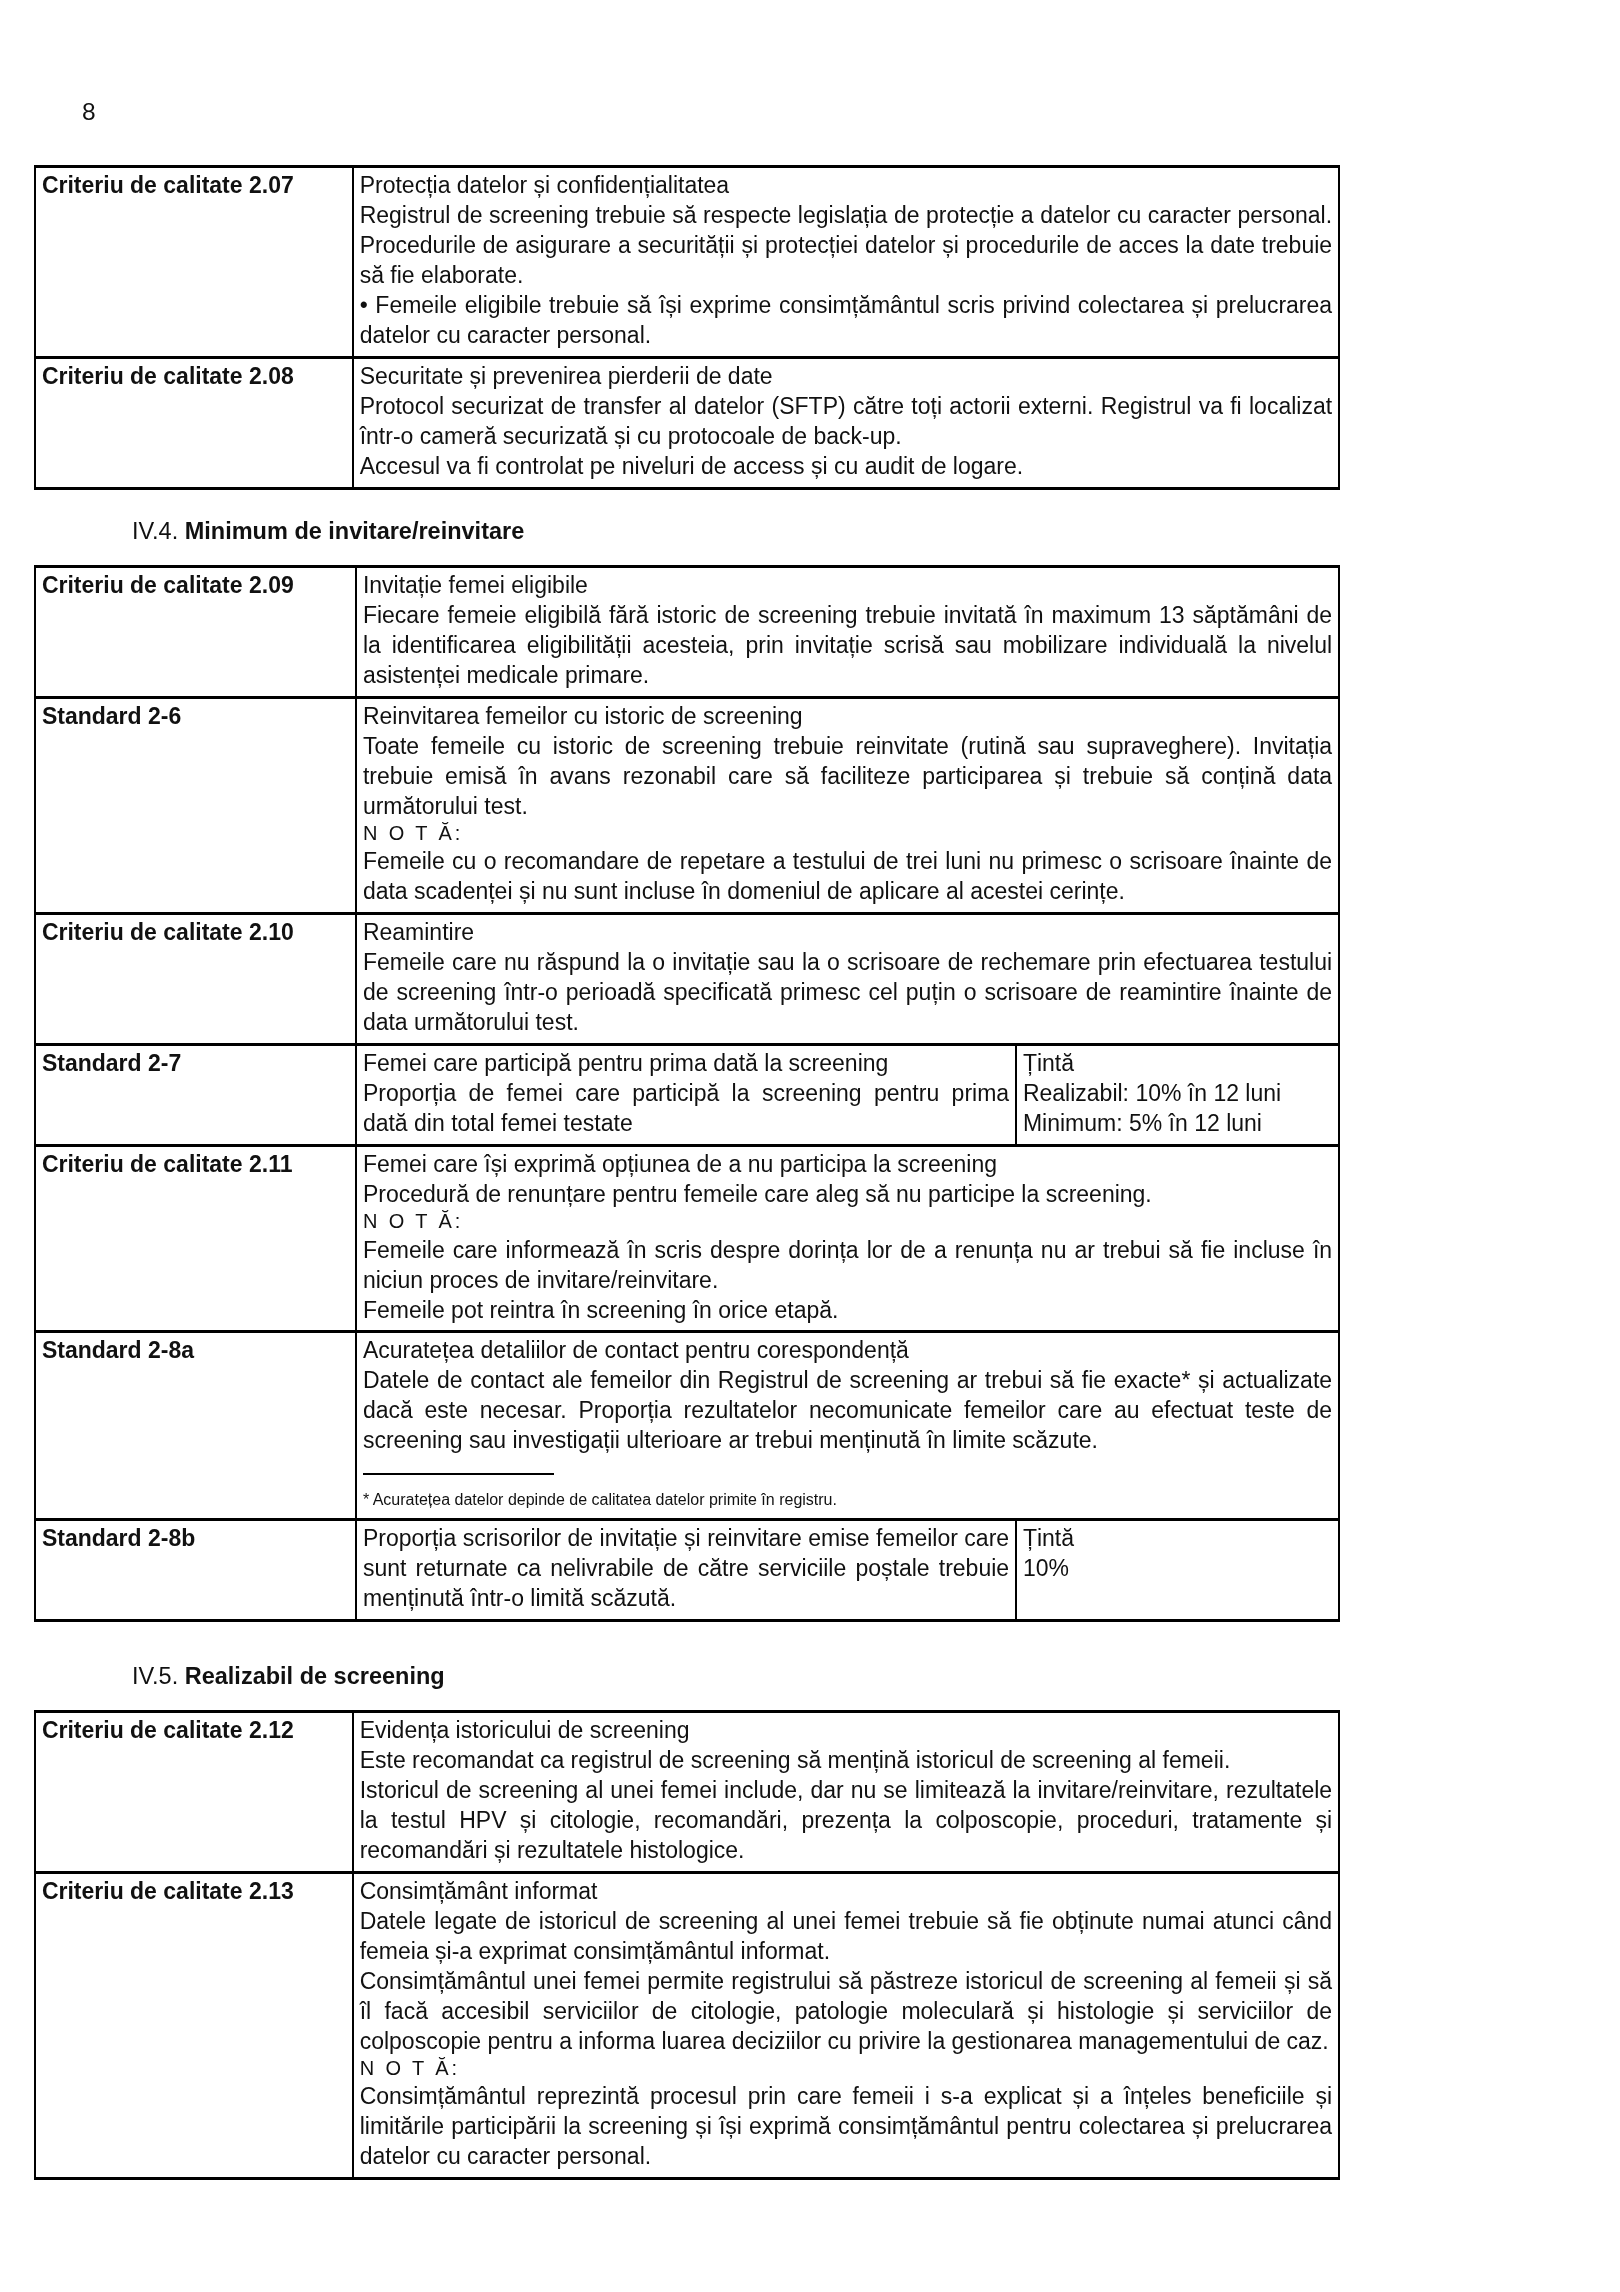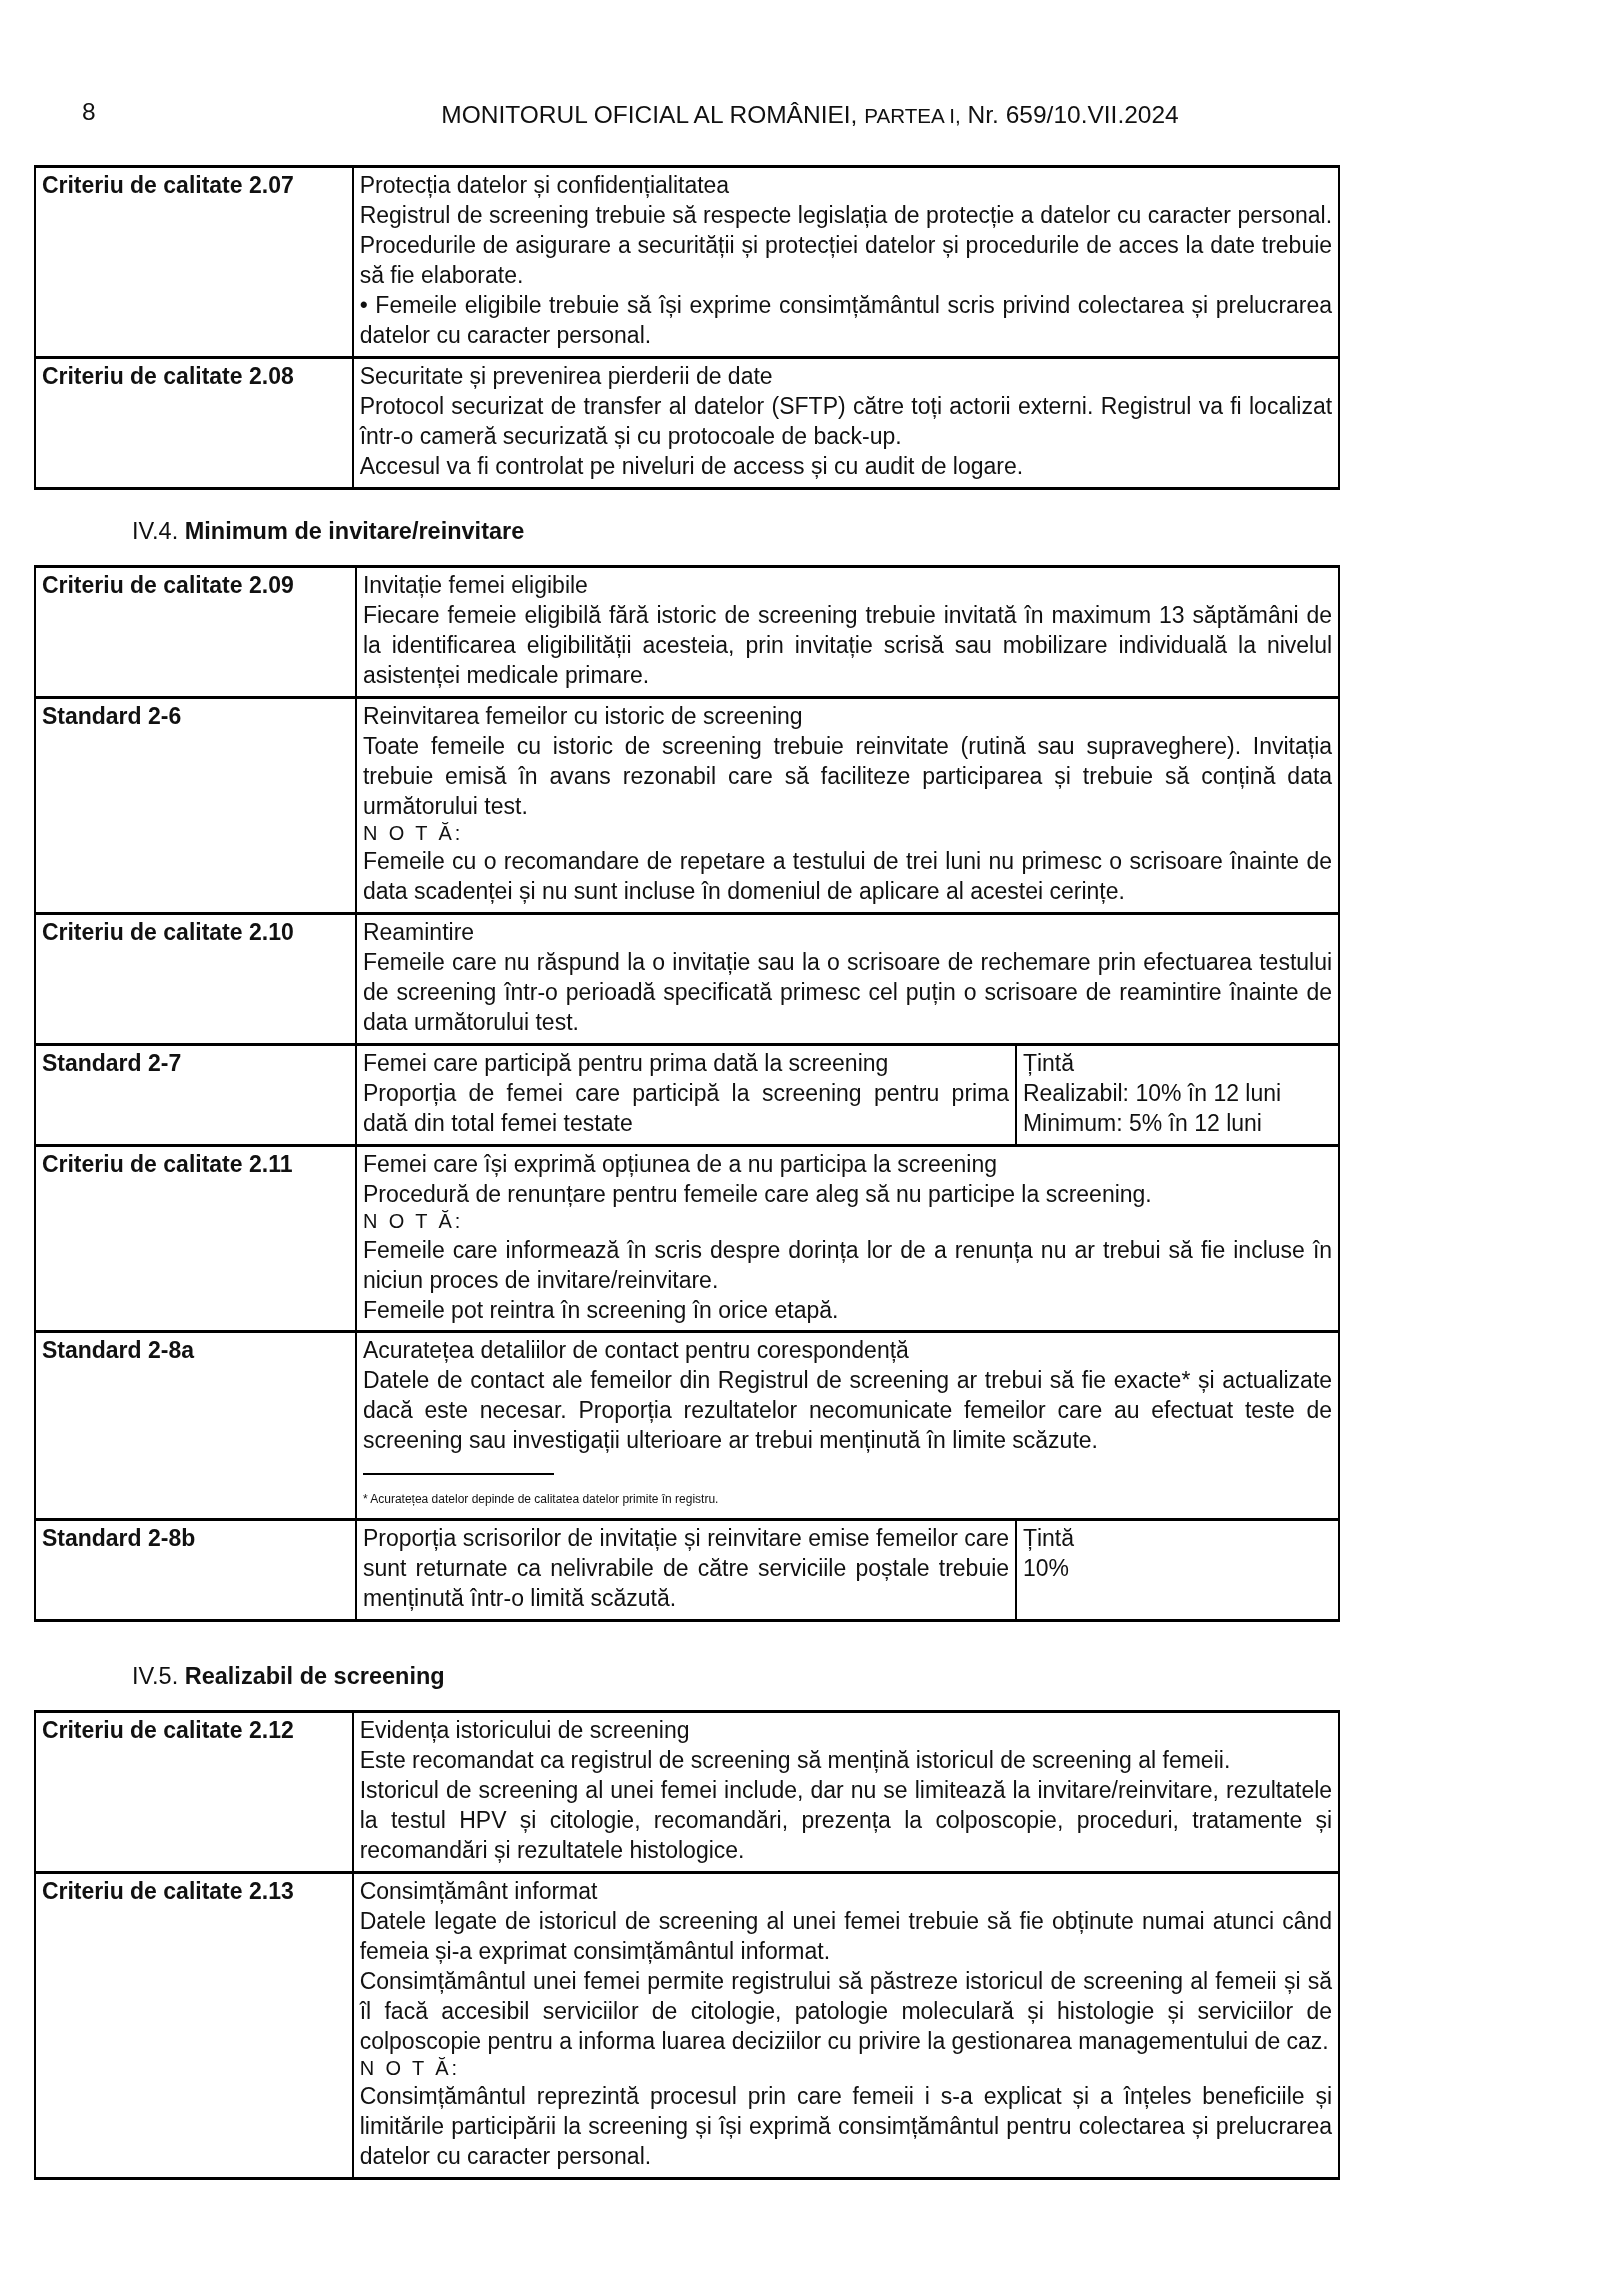--- a/index.html
+++ b/index.html
@@ -13,35 +13,30 @@
   table.crit td { border: 2px solid #000; vertical-align: top; padding: 2px 5.9px 5.9px 5.9px; }
   table.crit tr { border-top: 3.9px solid #000; }
   table.crit tr:last-child { border-bottom: 3.9px solid #000; }
   table.crit tr > td { border-top: 3.9px solid #000; }
   table.crit tr:last-child > td { border-bottom: 3.9px solid #000; }
   td.label { width: 304px; font-weight: bold; }
   .title { font-weight: normal; }
   .justify { text-align: justify; text-align-last: left; }
   .note-label { font-size: 20px; letter-spacing: 2.9px; line-height: 25.5px; }
   .footnote-rule { width: 191px; border-top: 2.9px solid #000; margin-top: 17.6px; margin-bottom: 5.9px; }
-  .footnote { font-size: 12px; line-height: 25.5px; margin-top: 12px; }
+  .footnote { font-size: 16px; line-height: 25.5px; margin-top: 12px; }
 
   .section-heading { position: absolute; left: 132px; font-size: 23.5px; }
   .section-heading .bold { font-weight: bold; }
 </style>
 </head>
 <body>
 
 <div class="page-header">
   <span class="page-number">8</span>
-  <div class="header-title">
-    <span>MONITORUL OFICIAL AL ROMÂNIEI,</span>
-    <span class="small">PARTEA I,</span>
-    <span>Nr. 659/10.VII.2024</span>
-  </div>
 </div>
 
 <table class="crit" style="top:165px;">
   <tbody>
       <tr>
     <td class="label">Criteriu de calitate 2.07</td>
     <td class="justify">
       <div class="title">Protecția datelor și confidențialitatea</div>
       <div>Registrul de screening trebuie să respecte legislația de protecție a datelor cu caracter personal. Procedurile de asigurare a securității și protecției datelor și procedurile de acces la date trebuie să fie elaborate.</div>
       <div>• Femeile eligibile trebuie să își exprime consimțământul scris privind colectarea și prelucrarea datelor cu caracter personal.</div>

